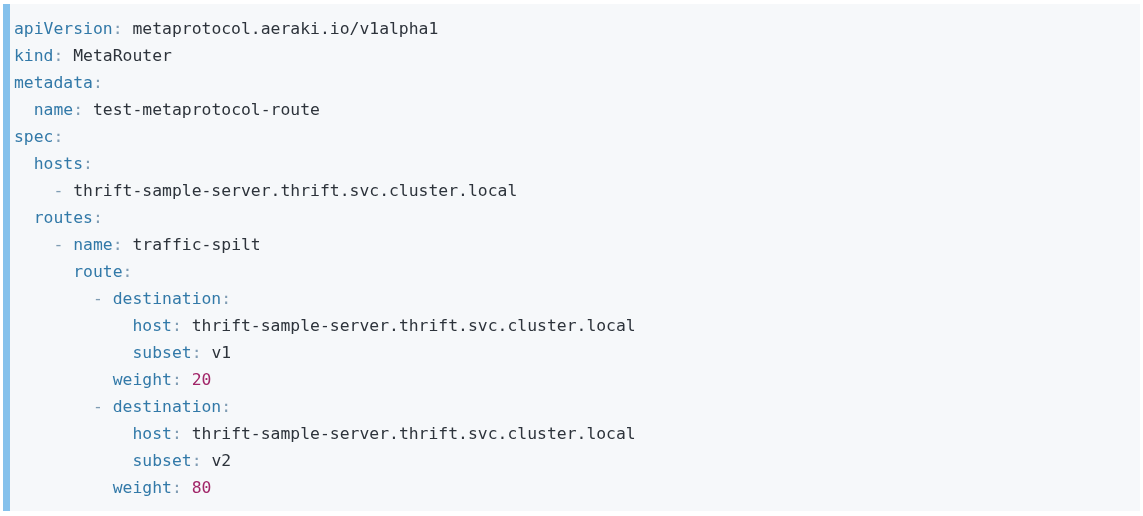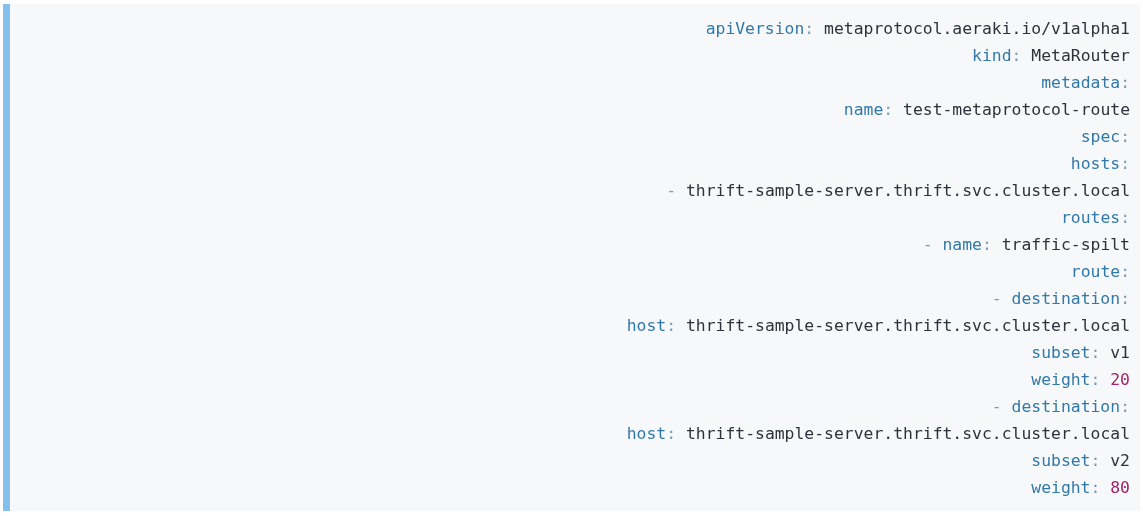--- a/index.html
+++ b/index.html
@@ -26,21 +26,20 @@
     padding: 11px 10px 10px 4px;
   }
   pre.code {
     font-family: "DejaVu Sans Mono", "Liberation Mono", monospace;
     font-size: 16.4px;
     line-height: 27px;
   }
   .line {
     white-space: pre;
     height: 27px;
-    text-align: right;
   }
 </style>
 </head>
 <body style="background: rgb(255, 255, 255);">
 
 <div class="page">
   <div class="codeblock" id="codeblock" style="background: rgb(246, 248, 250); border-left-color: rgb(133, 193, 236);">
     <pre class="code" id="code"><div class="line"><span style="color: rgb(50, 121, 168);">apiVersion</span><span style="color: rgb(127, 156, 179);">: </span><span style="color: rgb(45, 51, 59);">metaprotocol.aeraki.io/v1alpha1</span></div><div class="line"><span style="color: rgb(50, 121, 168);">kind</span><span style="color: rgb(127, 156, 179);">: </span><span style="color: rgb(45, 51, 59);">MetaRouter</span></div><div class="line"><span style="color: rgb(50, 121, 168);">metadata</span><span style="color: rgb(127, 156, 179);">:</span></div><div class="line"><span style="color: rgb(127, 156, 179);">  </span><span style="color: rgb(50, 121, 168);">name</span><span style="color: rgb(127, 156, 179);">: </span><span style="color: rgb(45, 51, 59);">test-metaprotocol-route</span></div><div class="line"><span style="color: rgb(50, 121, 168);">spec</span><span style="color: rgb(127, 156, 179);">:</span></div><div class="line"><span style="color: rgb(127, 156, 179);">  </span><span style="color: rgb(50, 121, 168);">hosts</span><span style="color: rgb(127, 156, 179);">:</span></div><div class="line"><span style="color: rgb(127, 156, 179);">    - </span><span style="color: rgb(45, 51, 59);">thrift-sample-server.thrift.svc.cluster.local</span></div><div class="line"><span style="color: rgb(127, 156, 179);">  </span><span style="color: rgb(50, 121, 168);">routes</span><span style="color: rgb(127, 156, 179);">:</span></div><div class="line"><span style="color: rgb(127, 156, 179);">    - </span><span style="color: rgb(50, 121, 168);">name</span><span style="color: rgb(127, 156, 179);">: </span><span style="color: rgb(45, 51, 59);">traffic-spilt</span></div><div class="line"><span style="color: rgb(127, 156, 179);">      </span><span style="color: rgb(50, 121, 168);">route</span><span style="color: rgb(127, 156, 179);">:</span></div><div class="line"><span style="color: rgb(127, 156, 179);">        - </span><span style="color: rgb(50, 121, 168);">destination</span><span style="color: rgb(127, 156, 179);">:</span></div><div class="line"><span style="color: rgb(127, 156, 179);">            </span><span style="color: rgb(50, 121, 168);">host</span><span style="color: rgb(127, 156, 179);">: </span><span style="color: rgb(45, 51, 59);">thrift-sample-server.thrift.svc.cluster.local</span></div><div class="line"><span style="color: rgb(127, 156, 179);">            </span><span style="color: rgb(50, 121, 168);">subset</span><span style="color: rgb(127, 156, 179);">: </span><span style="color: rgb(45, 51, 59);">v1</span></div><div class="line"><span style="color: rgb(127, 156, 179);">          </span><span style="color: rgb(50, 121, 168);">weight</span><span style="color: rgb(127, 156, 179);">: </span><span style="color: rgb(161, 37, 104);">20</span></div><div class="line"><span style="color: rgb(127, 156, 179);">        - </span><span style="color: rgb(50, 121, 168);">destination</span><span style="color: rgb(127, 156, 179);">:</span></div><div class="line"><span style="color: rgb(127, 156, 179);">            </span><span style="color: rgb(50, 121, 168);">host</span><span style="color: rgb(127, 156, 179);">: </span><span style="color: rgb(45, 51, 59);">thrift-sample-server.thrift.svc.cluster.local</span></div><div class="line"><span style="color: rgb(127, 156, 179);">            </span><span style="color: rgb(50, 121, 168);">subset</span><span style="color: rgb(127, 156, 179);">: </span><span style="color: rgb(45, 51, 59);">v2</span></div><div class="line"><span style="color: rgb(127, 156, 179);">          </span><span style="color: rgb(50, 121, 168);">weight</span><span style="color: rgb(127, 156, 179);">: </span><span style="color: rgb(161, 37, 104);">80</span></div></pre>
   </div>
 </div>

